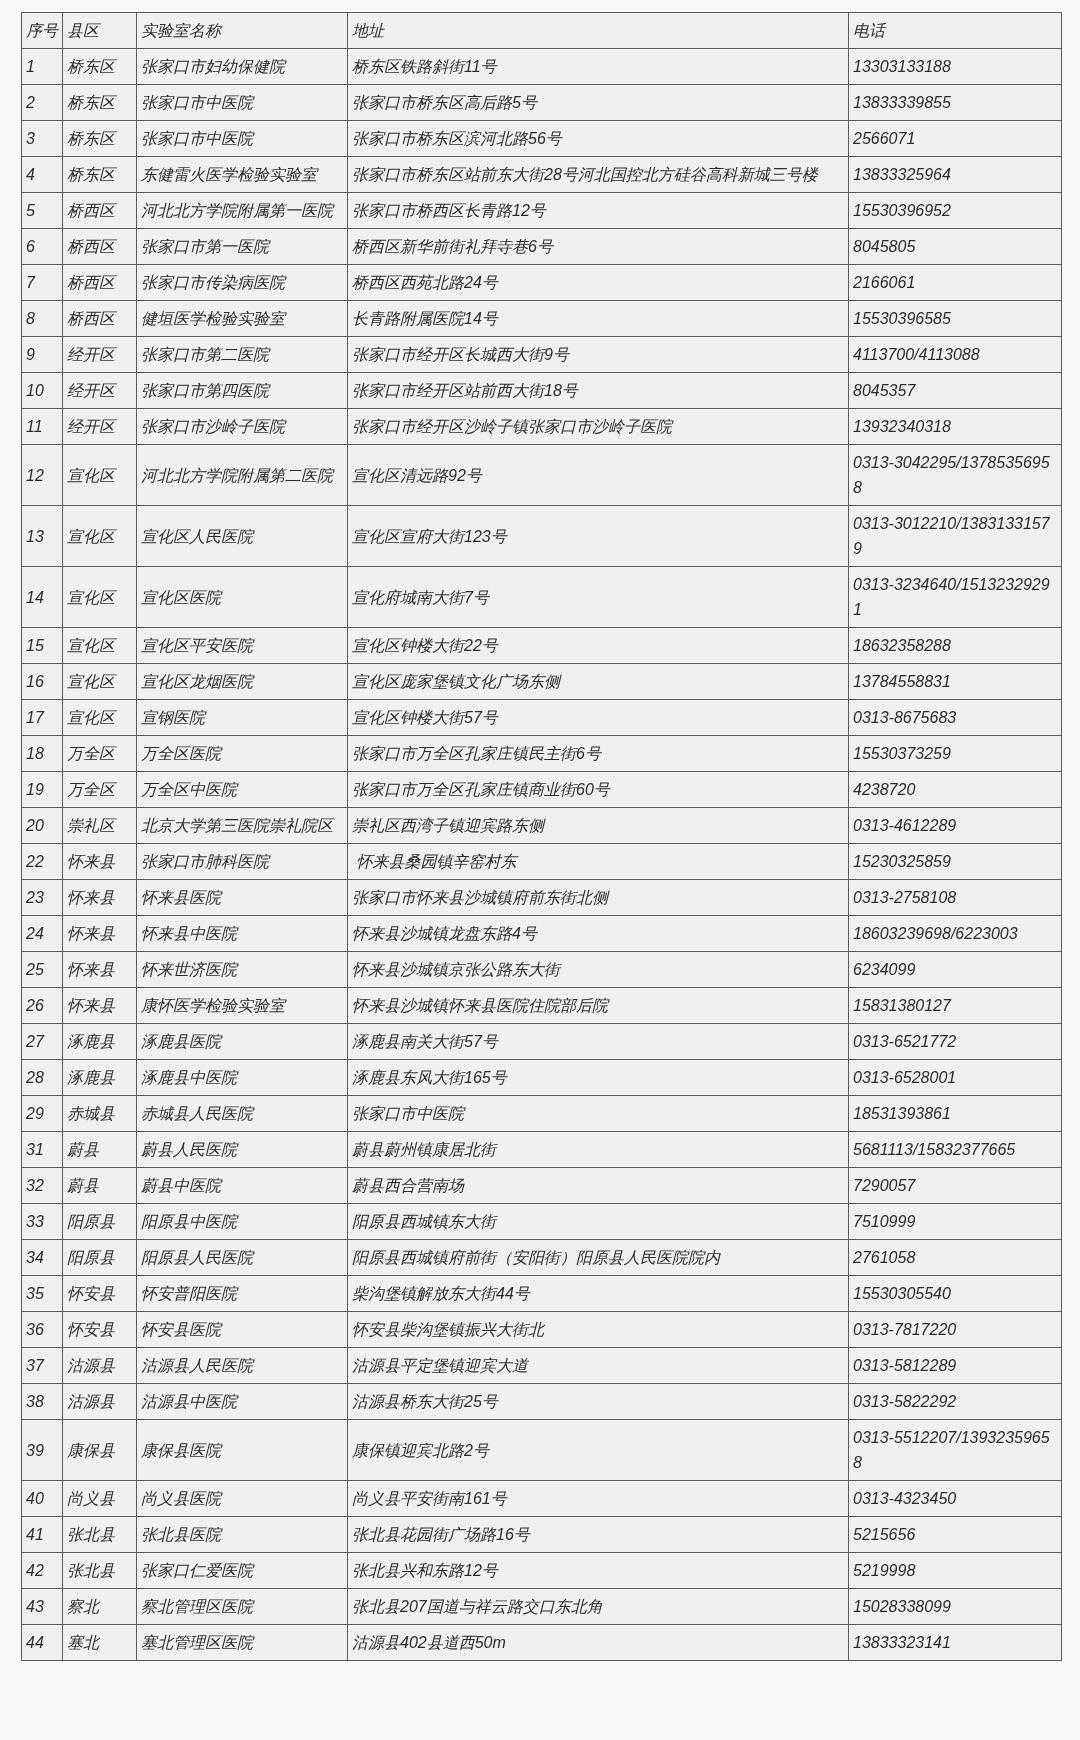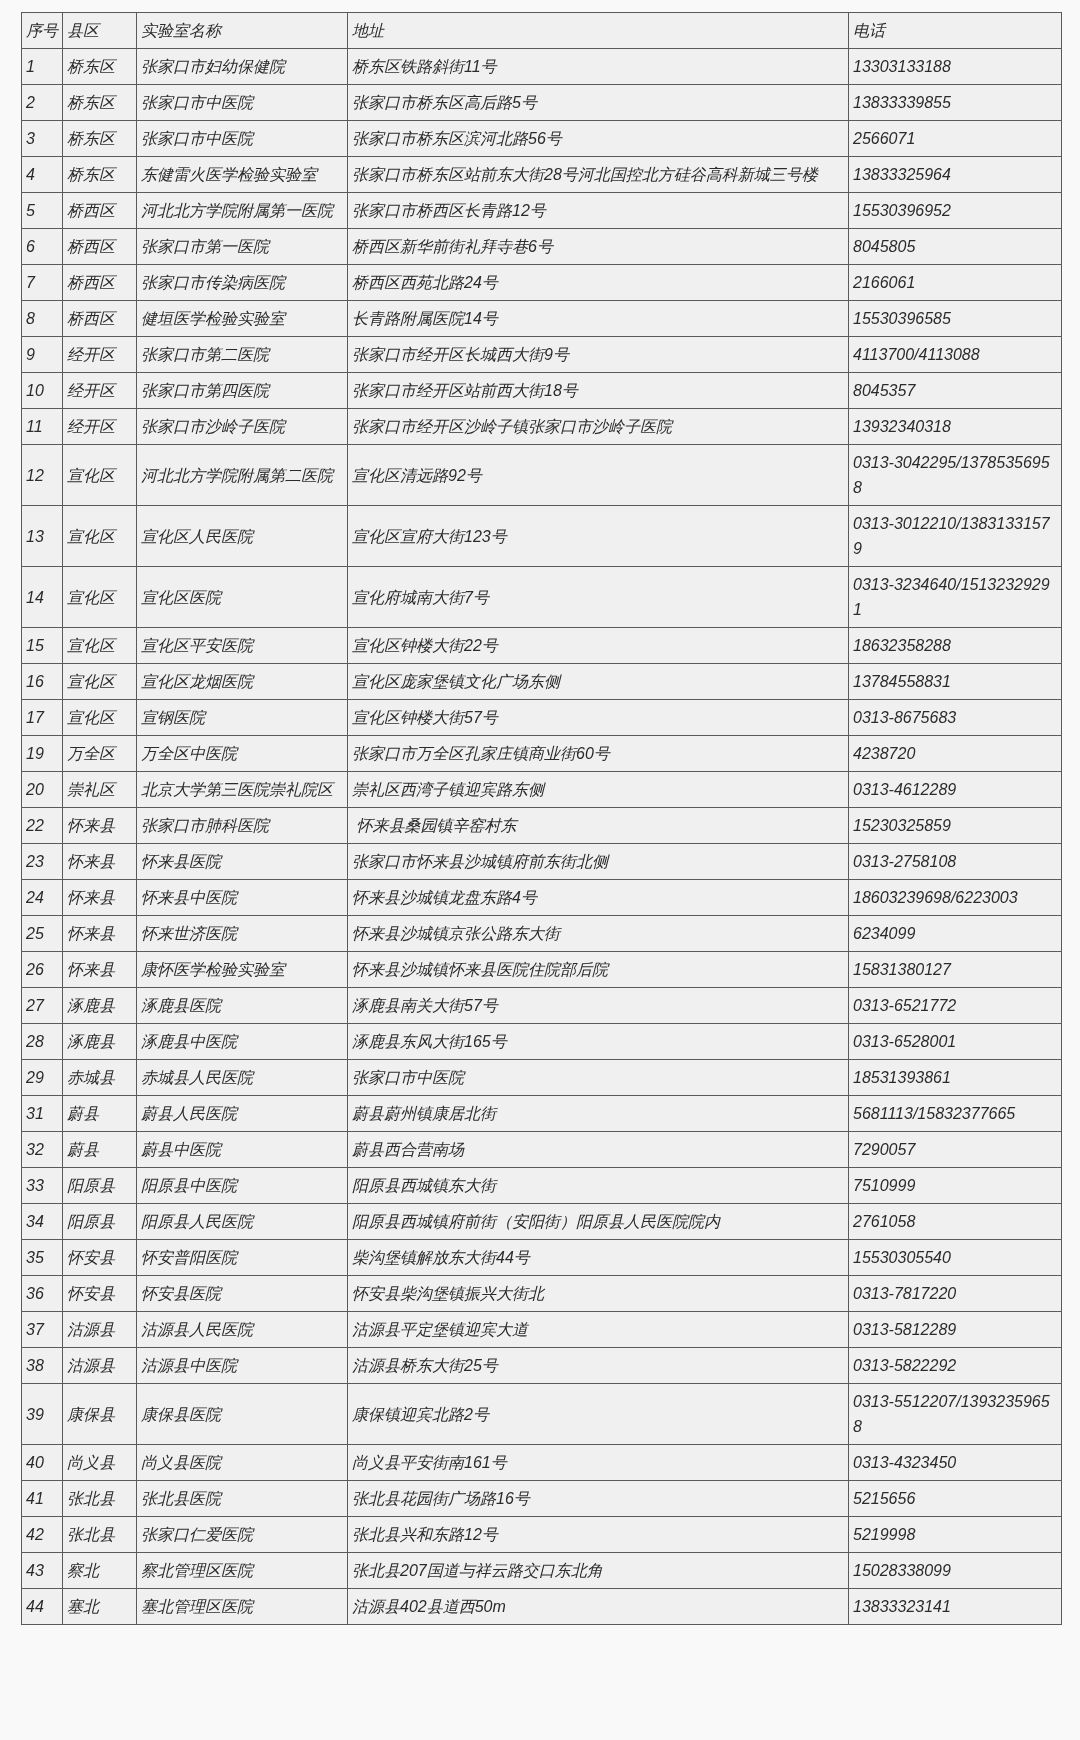--- a/index.html
+++ b/index.html
@@ -203,20 +203,27 @@
   </tr>
 
   <tr>
     <td class="cell-no">17</td>
     <td class="cell-district">宣化区</td>
     <td class="cell-name">宣钢医院</td>
     <td class="cell-address">宣化区钟楼大街57号</td>
     <td class="cell-phone">0313-8675683</td>
   </tr>
 
+  <tr>
+    <td class="cell-no">18</td>
+    <td class="cell-district">万全区</td>
+    <td class="cell-name">万全区医院</td>
+    <td class="cell-address">张家口市万全区孔家庄镇民主街6号</td>
+    <td class="cell-phone">15530373259</td>
+  </tr>
 
   <tr>
     <td class="cell-no">19</td>
     <td class="cell-district">万全区</td>
     <td class="cell-name">万全区中医院</td>
     <td class="cell-address">张家口市万全区孔家庄镇商业街60号</td>
     <td class="cell-phone">4238720</td>
   </tr>
 
   <tr>

